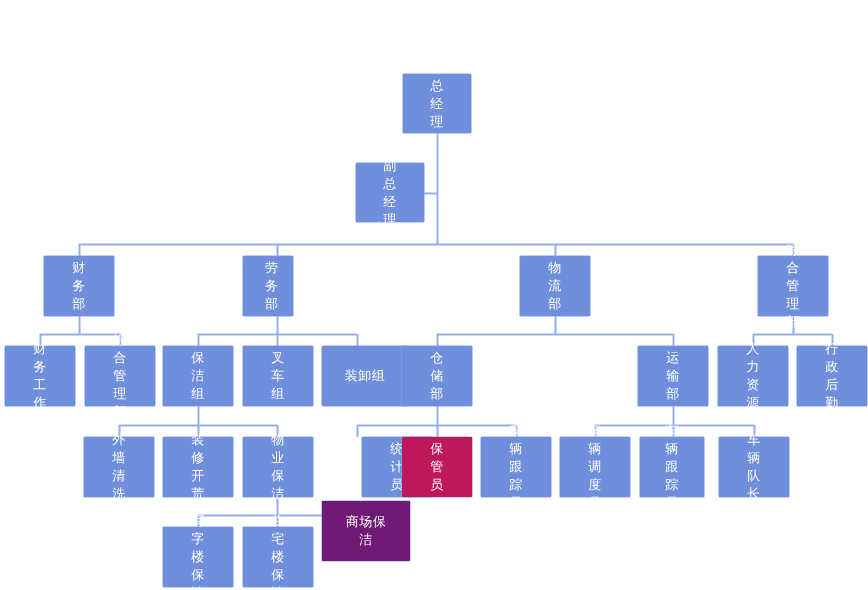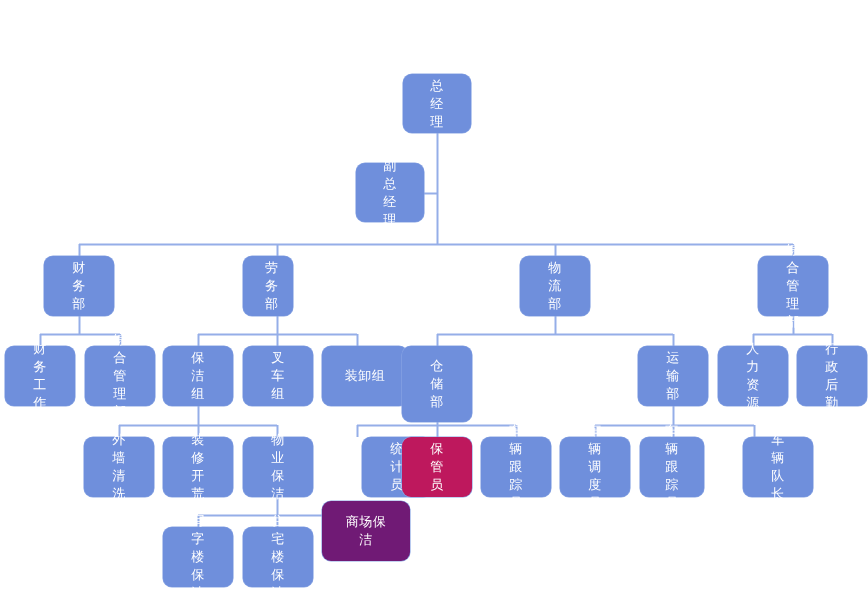--- a/index.html
+++ b/index.html
@@ -28,21 +28,21 @@
     position: absolute;
     left: 0;
     top: 0;
     width: 868px;
     height: 590px;
   }
   .node {
     position: absolute;
     box-sizing: border-box;
     background: #6f8fdc;
-    border-radius: 9px;
+    border-radius: 1px;
     color: #ffffff;
     display: flex;
     align-items: center;
     justify-content: center;
     text-align: center;
     font-size: 13px;
     line-height: 18px;
     letter-spacing: 0.5px;
     padding: 2px 22px;
     box-shadow: 0 0 0 0.6px #8aa6e4;
@@ -130,21 +130,21 @@
       </div>
       <div class="node" style="left: 163px; top: 346px; width: 70px; height: 60px; background: rgb(111, 143, 220); color: rgb(255, 255, 255);">
         <span class="node-label">保洁组</span>
       </div>
       <div class="node" style="left: 243px; top: 346px; width: 70px; height: 60px; background: rgb(111, 143, 220); color: rgb(255, 255, 255);">
         <span class="node-label">叉车组</span>
       </div>
       <div class="node" style="left: 322px; top: 346px; width: 86px; height: 60px; background: rgb(111, 143, 220); color: rgb(255, 255, 255);">
         <span class="node-label">装卸组</span>
       </div>
-      <div class="node" style="left: 402px; top: 346px; width: 70px; height: 76px; background: rgb(111, 143, 220); color: rgb(255, 255, 255);">
+      <div class="node" style="left: 402px; top: 346px; width: 70px; height: 60px; background: rgb(111, 143, 220); color: rgb(255, 255, 255);">
         <span class="node-label">仓储部</span>
       </div>
       <div class="node" style="left: 638px; top: 346px; width: 70px; height: 60px; background: rgb(111, 143, 220); color: rgb(255, 255, 255);">
         <span class="node-label">运输部</span>
       </div>
       <div class="node" style="left: 718px; top: 346px; width: 70px; height: 60px; background: rgb(111, 143, 220); color: rgb(255, 255, 255);">
         <span class="node-label">人力资源</span>
       </div>
       <div class="node" style="left: 797px; top: 346px; width: 70px; height: 60px; background: rgb(111, 143, 220); color: rgb(255, 255, 255);">
         <span class="node-label">行政后勤</span>
@@ -166,21 +166,21 @@
       </div>
       <div class="node" style="left: 481px; top: 437px; width: 70px; height: 60px; background: rgb(111, 143, 220); color: rgb(255, 255, 255);">
         <span class="node-label">车辆跟踪员</span>
       </div>
       <div class="node" style="left: 560px; top: 437px; width: 70px; height: 60px; background: rgb(111, 143, 220); color: rgb(255, 255, 255);">
         <span class="node-label">车辆调度员</span>
       </div>
       <div class="node" style="left: 640px; top: 437px; width: 64px; height: 60px; background: rgb(111, 143, 220); color: rgb(255, 255, 255);">
         <span class="node-label">车辆跟踪员</span>
       </div>
-      <div class="node" style="left: 719px; top: 437px; width: 70px; height: 60px; background: rgb(111, 143, 220); color: rgb(255, 255, 255); margin-left: 24px;">
+      <div class="node" style="left: 719px; top: 437px; width: 70px; height: 60px; background: rgb(111, 143, 220); color: rgb(255, 255, 255);">
         <span class="node-label">车辆队长</span>
       </div>
       <div class="node" style="left: 163px; top: 527px; width: 70px; height: 60px; background: rgb(111, 143, 220); color: rgb(255, 255, 255);">
         <span class="node-label">写字楼保洁</span>
       </div>
       <div class="node" style="left: 243px; top: 527px; width: 70px; height: 60px; background: rgb(111, 143, 220); color: rgb(255, 255, 255);">
         <span class="node-label">住宅楼保洁</span>
       </div>
       <div class="node" style="left: 322px; top: 501px; width: 88px; height: 60px; background: #701a75; color: rgb(255, 255, 255);">
         <span class="node-label">商场保洁</span>

